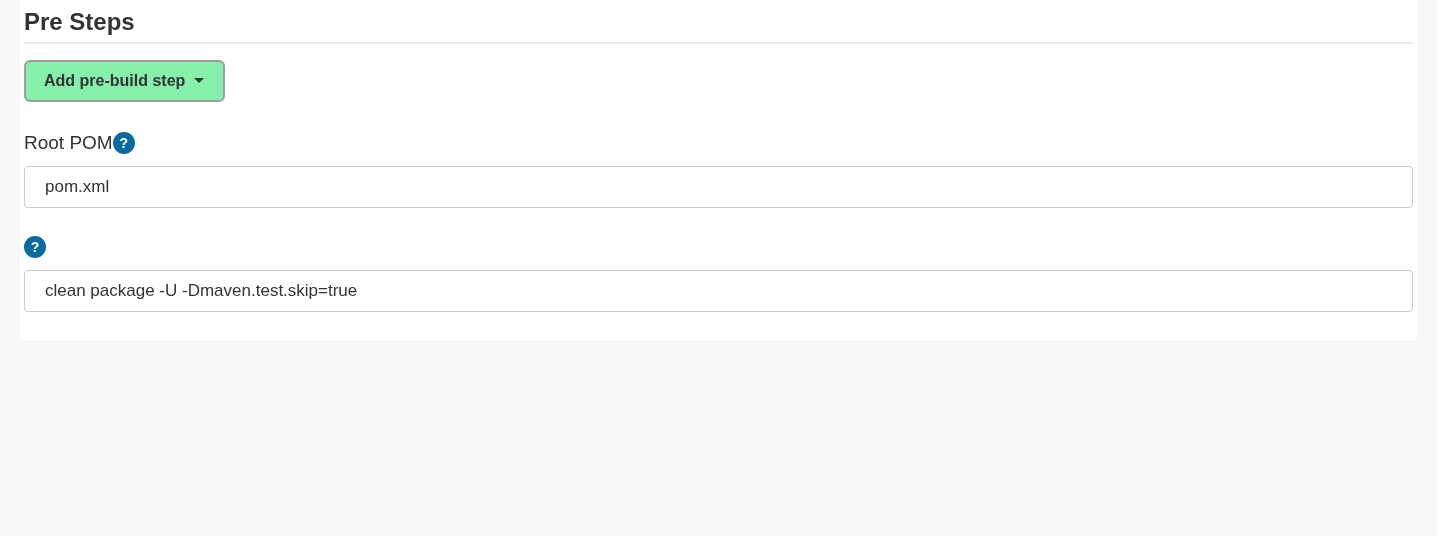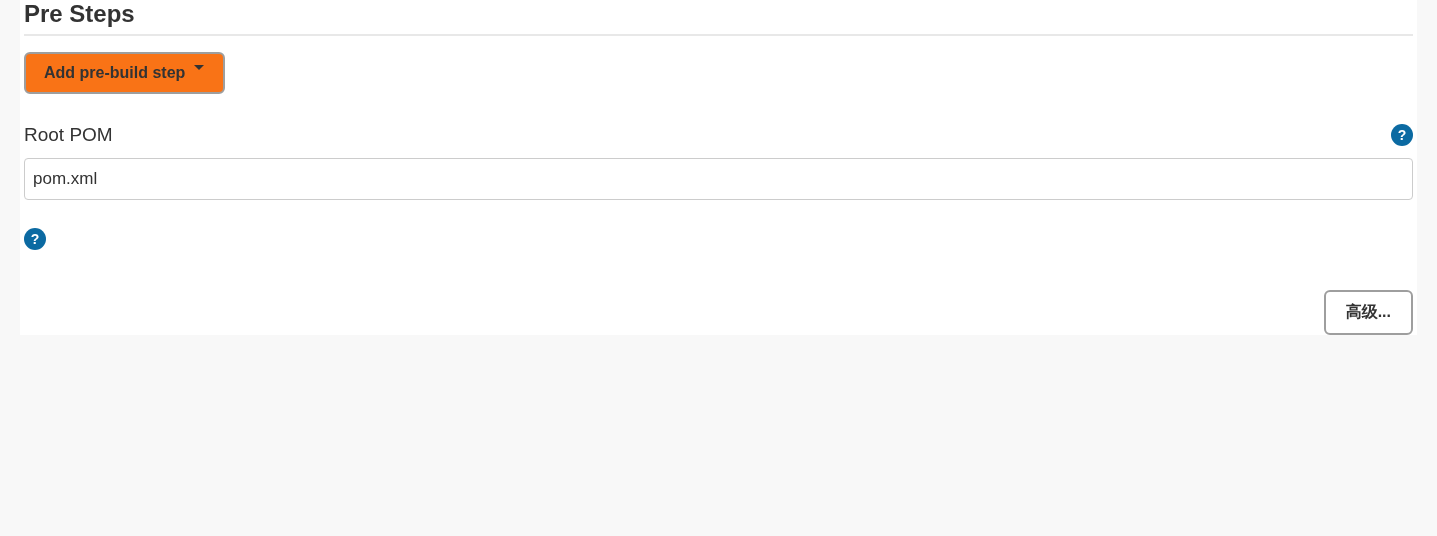--- a/index.html
+++ b/index.html
@@ -15,28 +15,28 @@
       color: #333;
     }
     .container {
       background: #fff;
       padding: 0 4px;
     }
     .section-heading {
       font-size: 24px;
       font-weight: 700;
       color: #333;
-      padding: 0 0 6px;
+      padding: 8px 0 6px;
       border-bottom: 2px solid #e8e8e8;
       margin-bottom: 16px;
     }
     .btn-dropdown {
       display: inline-flex;
-      align-items: flex-start;
-      background: #f97316;
+      align-items: center;
+      background: #86efac;
       border: 2px solid #9e9e9e;
       border-radius: 6px;
       padding: 10px 18px;
       font-size: 16px;
       font-weight: 600;
       color: #333;
       cursor: pointer;
       margin-bottom: 30px;
     }
     .btn-dropdown .caret {
@@ -44,21 +44,21 @@
       display: inline-block;
     }
     .caret svg {
       width: 12px;
       height: 8px;
       display: block;
     }
     .field-row {
       display: flex;
       align-items: center;
-      justify-content: space-between;
+      justify-content: flex-start;
       margin-bottom: 12px;
     }
     .field-label {
       font-size: 19px;
       font-weight: 400;
       color: #333;
     }
     .help-icon {
       width: 22px;
       height: 22px;
@@ -70,21 +70,21 @@
       justify-content: center;
       font-size: 14px;
       font-weight: 700;
       cursor: pointer;
       flex-shrink: 0;
     }
     .text-input {
       width: 100%;
       border: 1px solid #ccc;
       border-radius: 4px;
-      padding: 10px 8px;
+      padding: 10px 20px;
       font-size: 17px;
       color: #333;
       background: #fff;
       margin-bottom: 28px;
     }
     .btn-advanced-row {
       display: flex;
       justify-content: flex-end;
       margin-top: 40px;
       margin-bottom: 20px;
@@ -127,24 +127,22 @@
 
   <div class="field-row">
     <label class="field-label">Root POM</label>
     <span class="help-icon">?</span>
   </div>
   <input type="text" class="text-input" value="pom.xml" style="">
 
   <div class="field-row">
     <span class="help-icon">?</span>
   </div>
+  <input type="text" class="text-input" value="clean package -U -Dmaven.test.skip=true" style="">
 
-  <div class="btn-advanced-row">
-    <button class="btn-advanced">高级...</button>
-  </div>
 
 </div>
 
 <svg class="arrow-annotation" style="left:410px; top:385px; width:290px; height:110px;" viewBox="0 0 290 110">
   <line x1="280" y1="105" x2="18" y2="12" stroke="#ff0000" stroke-width="1.5"></line>
   <polygon points="6,8 24,8 20,21" fill="#ff0000"></polygon>
 </svg>
 
 </div>
 

